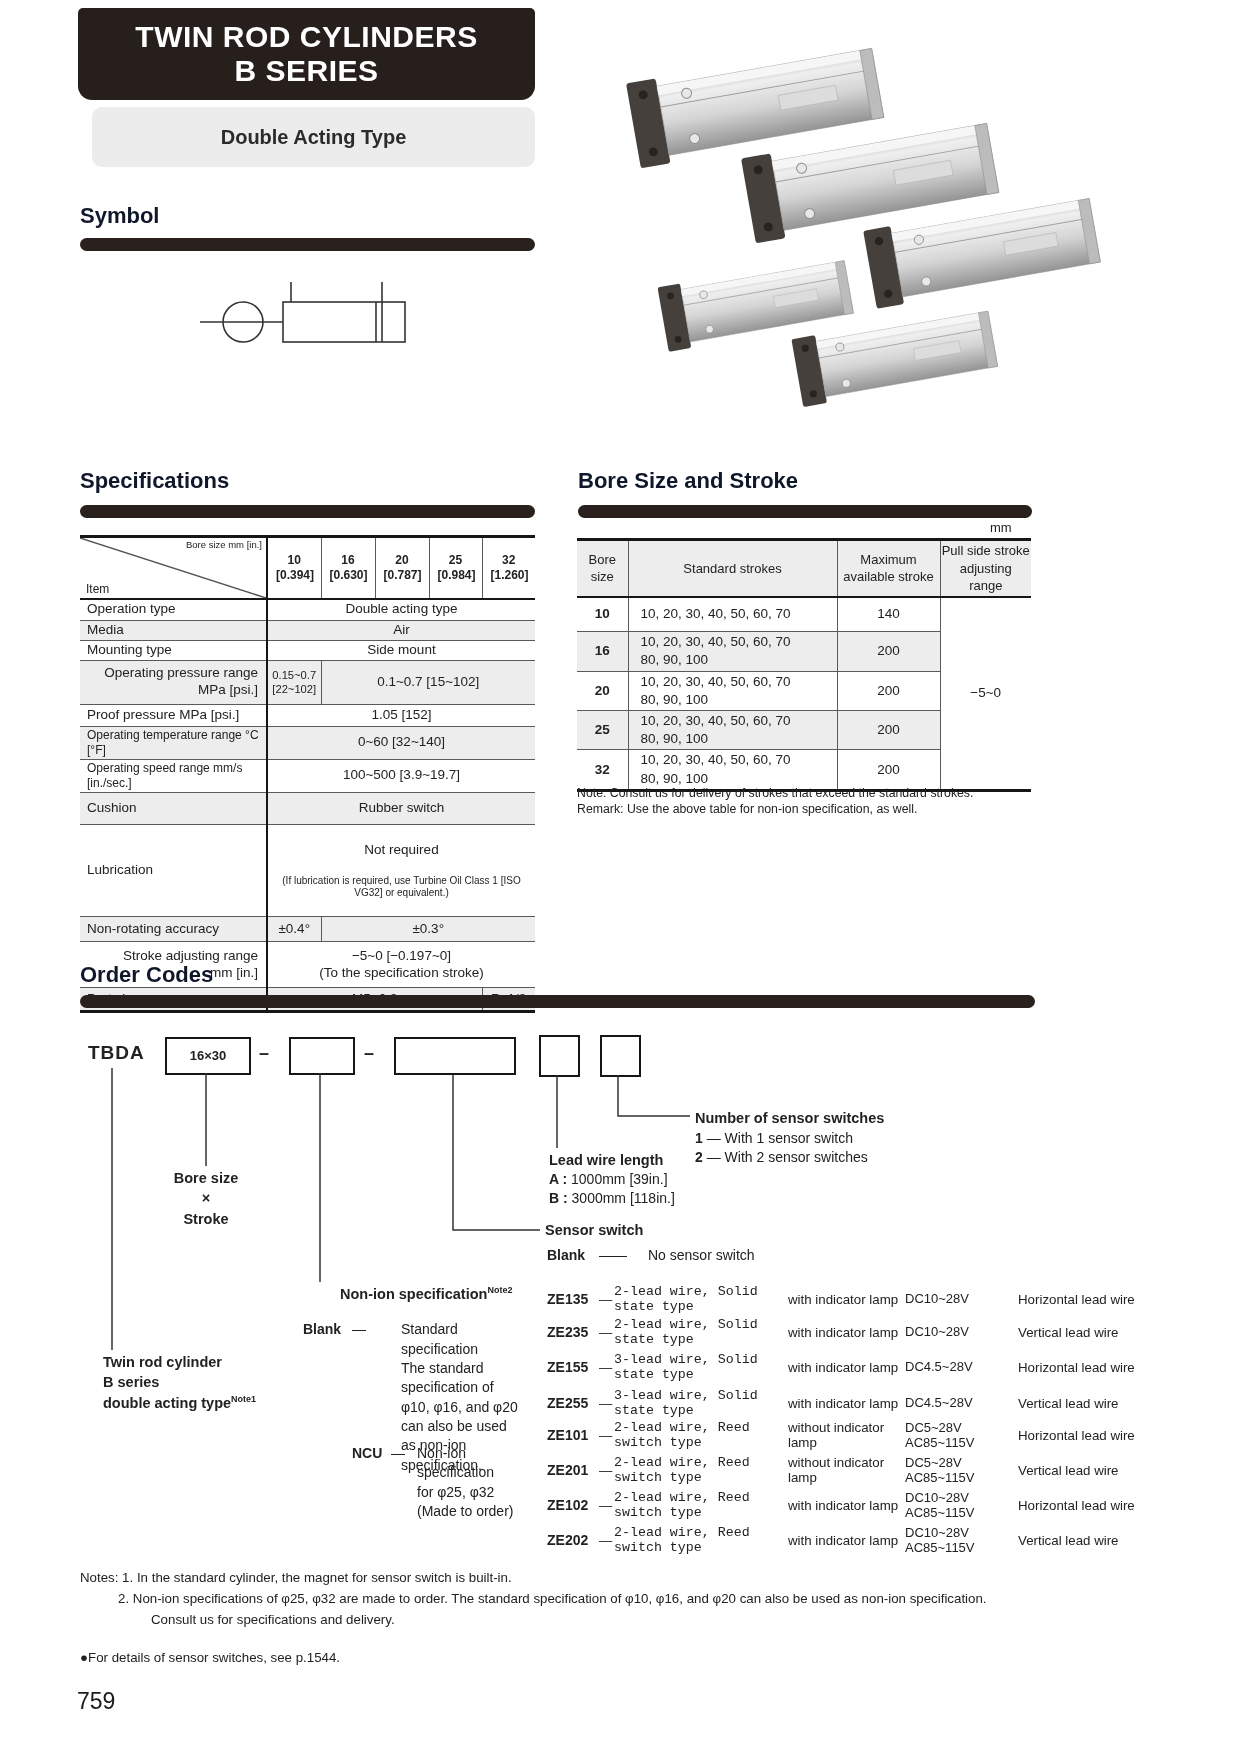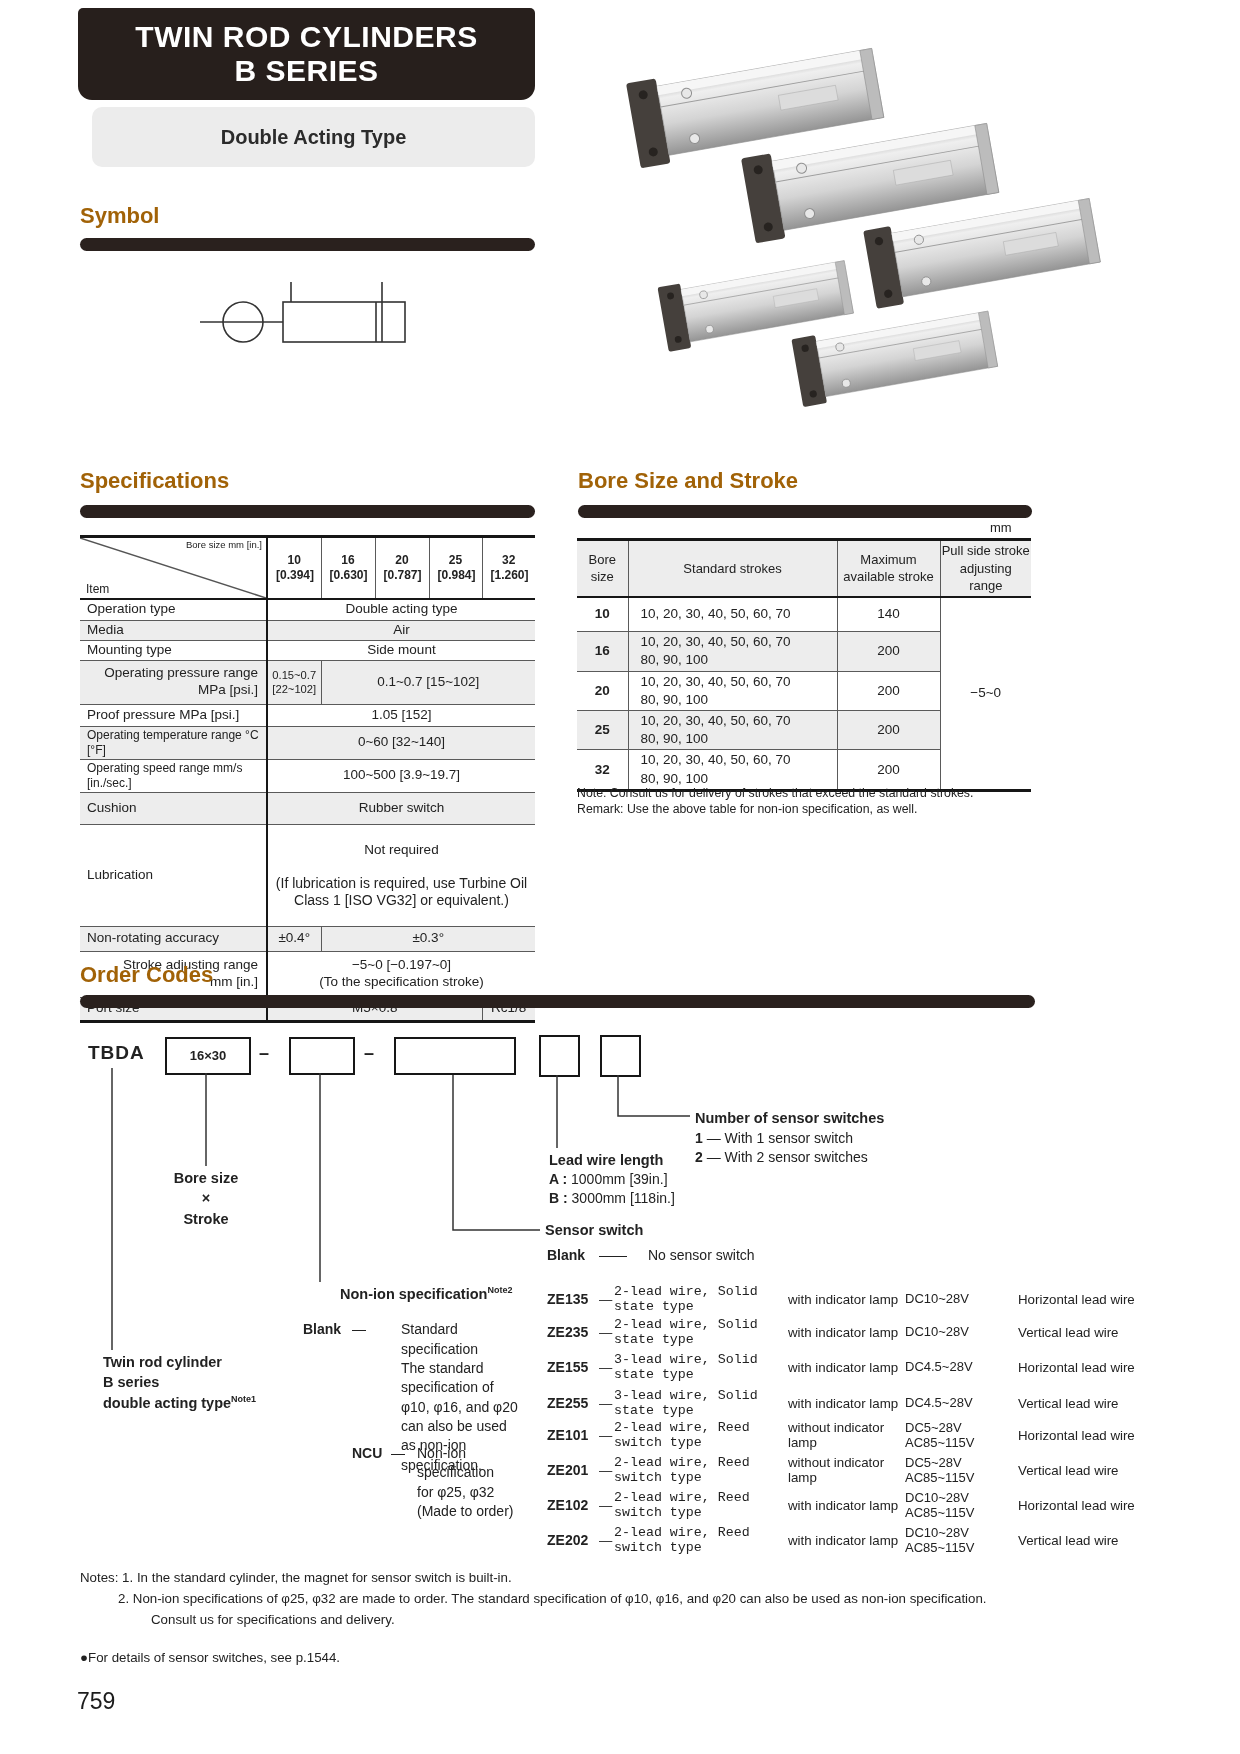--- a/index.html
+++ b/index.html
@@ -9,41 +9,41 @@
 
   
   .title-box{position:absolute;left:78px;top:8px;width:457px;height:92px;background:#271f1c;
              border-radius:5px 5px 14px 14px;color:#fff;text-align:center;
              display:flex;flex-direction:column;justify-content:center;}
   .title-box .t1{font-size:30px;font-weight:bold;letter-spacing:.5px;line-height:1.15;}
   .title-box .t2{font-size:30px;font-weight:bold;letter-spacing:.5px;line-height:1.15;}
   .subtitle-box{position:absolute;left:92px;top:107px;width:443px;height:60px;background:#ececec;
                 border-radius:10px;text-align:center;line-height:60px;font-size:20px;font-weight:bold;color:#2b2b2b;}
 
-  h2.sec{position:absolute;margin:0;font-size:22px;font-weight:bold;color:#a16207;}
+  h2.sec{position:absolute;margin:0;font-size:22px;font-weight:bold;color:#0f172a;}
   .bar{position:absolute;height:13px;background:#2a211e;border-radius:7px;}
 
   
   .spec-wrap{position:absolute;left:80px;top:535px;width:455px;}
   table.spec{border-collapse:collapse;table-layout:fixed;width:455px;
              border-top:3px solid #161616;border-bottom:3px solid #161616;font-size:13.5px;}
   table.spec td{border-bottom:1px solid #5a5a5a;padding:1px 4px;vertical-align:middle;text-align:center;
                 white-space:pre-line;line-height:1.25;margin-top:24px;}
   table.spec td.lbl{text-align:left;padding-left:7px;border-right:2px solid #161616;font-size:13.5px;}
   table.spec td.lbl.sm{font-size:12px;}
   table.spec td.lbl.r2{text-align:right;padding-right:8px;}
   table.spec tr.hd td{border-bottom:2px solid #161616;font-weight:bold;font-size:12px;padding:1px 8px;}
   table.spec tr.alt td{background:#ededed;}
   table.spec td.vsep{border-left:1px solid #5a5a5a;}
   td.diag{position:relative;padding:0 !important;}
   td.diag svg{position:absolute;left:0;top:0;width:100%;height:100%;}
   .diag-top{position:absolute;right:4px;top:1px;font-size:9.5px;font-weight:normal;}
   .diag-bot{position:absolute;left:6px;bottom:1px;font-size:12px;font-weight:normal;}
   .lub1{font-size:13.5px;line-height:1.2;}
-  .lub2{font-size:14px;line-height:1.15;}
+  .lub2{font-size:10px;line-height:1.15;}
   .pr10{font-size:11.2px;line-height:1.3;}
 
   
   .bore-wrap{position:absolute;left:577px;top:538px;width:454px;}
   table.bore{border-collapse:collapse;table-layout:fixed;width:454px;
              border-top:3px solid #161616;border-bottom:3px solid #161616;font-size:13.5px;}
   table.bore td{border:1px solid #5a5a5a;border-left:1px solid #5a5a5a;vertical-align:middle;
                 text-align:center;white-space:pre-line;line-height:1.35;}
   table.bore td:first-child{border-left:none;}
   table.bore td:last-child{border-right:none;}

